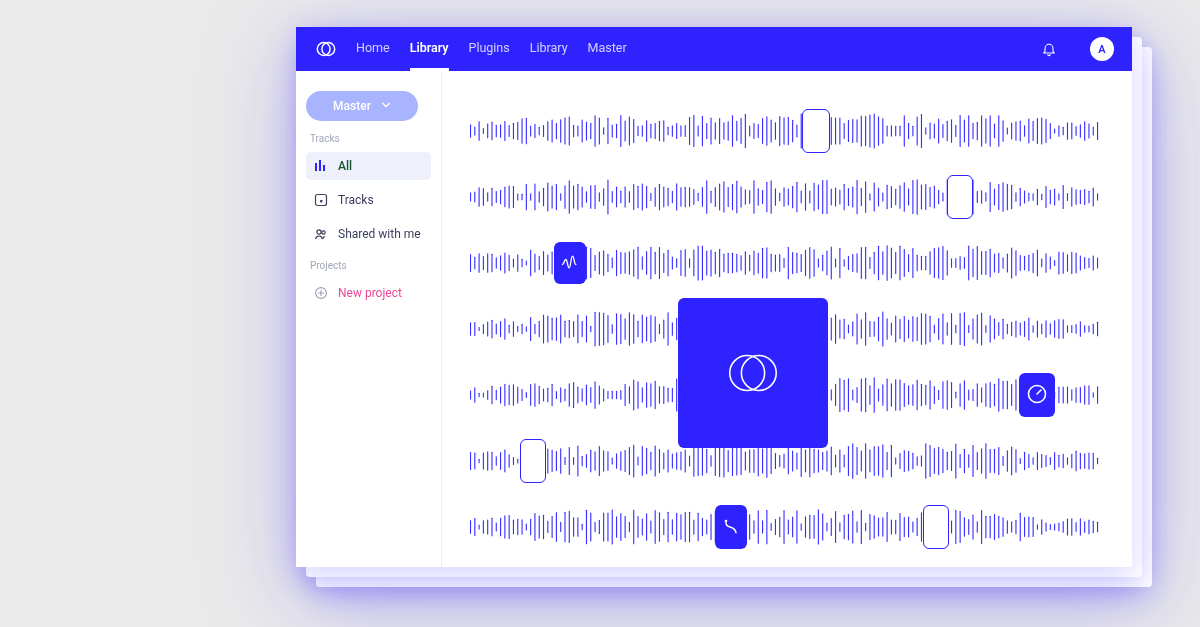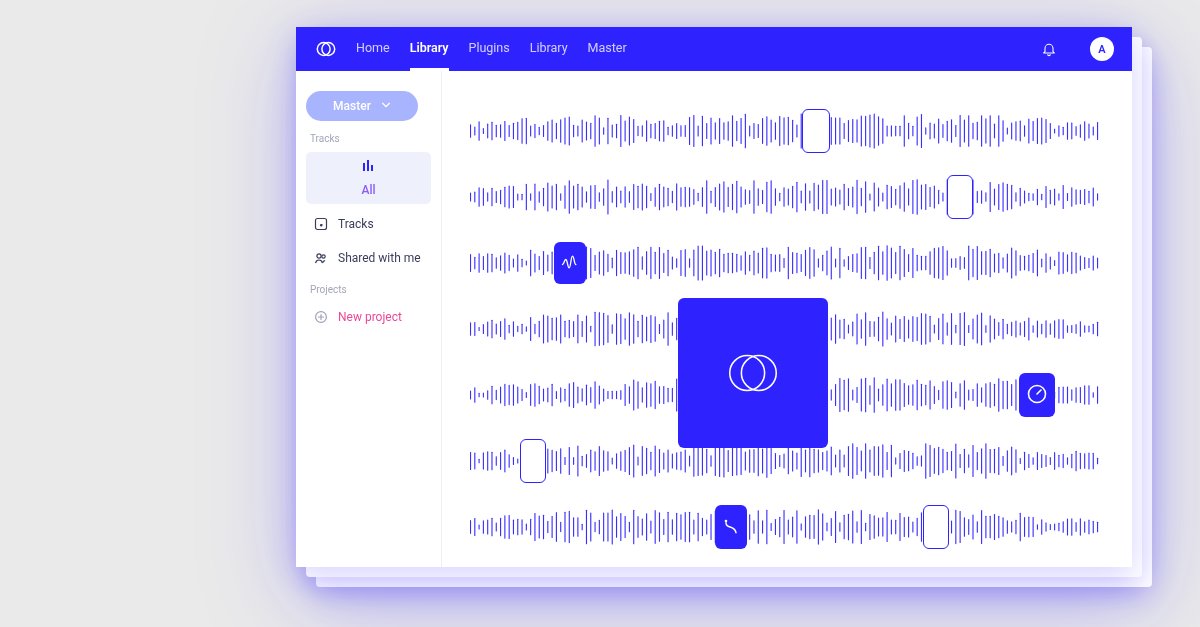--- a/index.html
+++ b/index.html
@@ -141,23 +141,22 @@
     align-items: center;
     gap: 10px;
     padding: 7px 8px;
     border-radius: 5px;
     color: #3a3d5c;
     font-size: 12px;
     cursor: pointer;
   }
   .side-item.active {
     background: #eef1fb;
-    color: #8b5cf6;
+    color: #14532d;
     font-weight: 500;
-    flex-direction: column;
   }
   .side-item.muted { color: #ec4899; }
   .side-icon { width: 14px; height: 14px; display:flex;align-items:center;justify-content:center; flex-shrink: 0; }
 
   .content {
     flex: 1;
     padding: 42px 28px 30px 28px;
     display: flex;
     flex-direction: column;
     gap: 30px;

